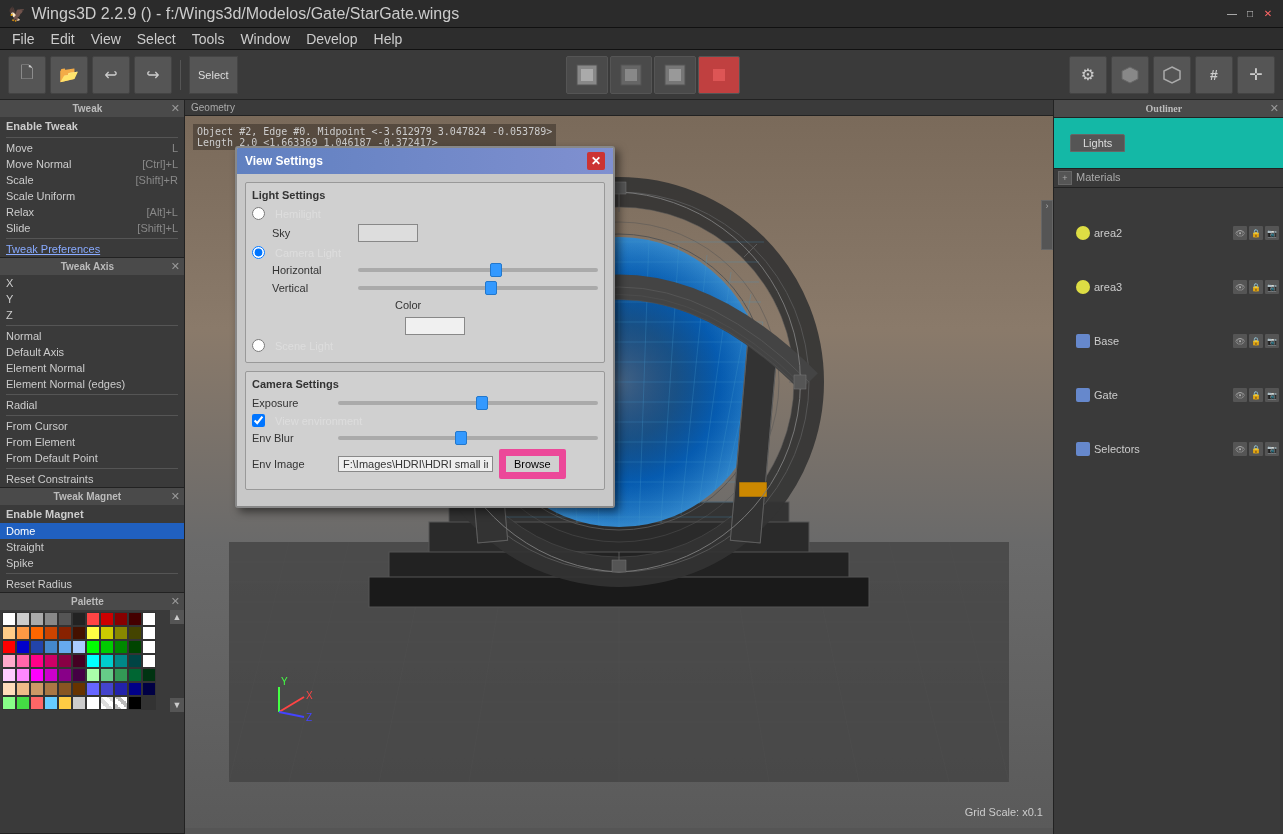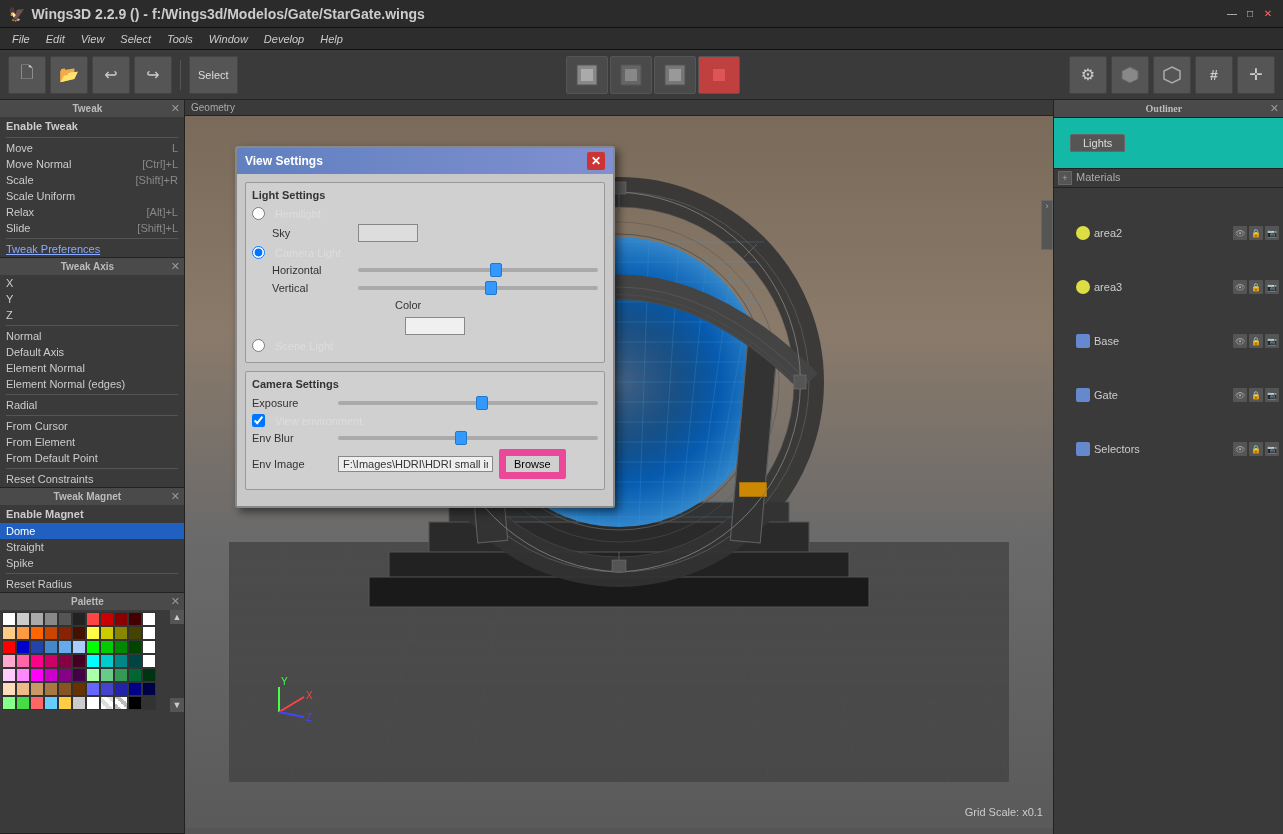--- a/index.html
+++ b/index.html
@@ -1,27 +1,27 @@
 <!DOCTYPE html>
 <html><head>
   <meta charset="utf-8">
   <style>
     * { box-sizing: border-box; margin: 0; padding: 0; }
     body { font-family: 'Segoe UI', Tahoma, Geneva, Verdana, sans-serif; font-size: 11px; background: #3c3c3c; color: #ddd; width: 1283px; height: 834px; overflow: hidden; }
 
     
     #title-bar { background: #2b2b2b; height: 28px; display: flex; align-items: center; justify-content: space-between; padding: 0 8px; border-bottom: 1px solid #111; }
     #title-bar-left { display: flex; align-items: center; gap: 6px; }
-    #title-text { color: #ccc; font-size: 14px; font-weight: bold; }
+    #title-text { color: #ccc; font-size: 16px; }
     #title-controls { display: flex; gap: 4px; }
     .title-btn { width: 14px; height: 14px; display: flex; align-items: center; justify-content: center; font-size: 10px; color: #ccc; cursor: pointer; }
 
     
     #menu-bar { background: #2d2d2d; height: 22px; display: flex; align-items: center; padding: 0 4px; border-bottom: 1px solid #111; }
-    .menu-item { padding: 2px 8px; color: #ccc; font-size: 11px; cursor: pointer; font-style: italic; }
+    .menu-item { padding: 2px 8px; color: #ccc; font-size: 14px; cursor: pointer; }
 
     
     #toolbar { background: #3a3a3a; height: 50px; display: flex; align-items: center; padding: 0 8px; gap: 4px; border-bottom: 1px solid #222; }
     .toolbar-btn { width: 38px; height: 38px; background: #555; border: 1px solid #444; border-radius: 2px; display: flex; align-items: center; justify-content: center; cursor: pointer; color: #ccc; font-size: 16px; }
     .toolbar-separator { width: 1px; height: 30px; background: #555; margin: 0 4px; }
     #toolbar-center { flex: 1; display: flex; justify-content: center; gap: 4px; }
     #toolbar-right { display: flex; gap: 4px; }
     .cube-btn { width: 42px; height: 38px; background: #4a4a4a; border: 1px solid #555; border-radius: 2px; display: flex; align-items: center; justify-content: center; cursor: pointer; font-size: 18px; }
 
     
@@ -515,20 +515,24 @@
           <g transform="translate(50, 550)">
             <line x1="0" y1="0" x2="25" y2="-15" stroke="#ff4444" stroke-width="2"></line>
             <text x="27" y="-13" fill="#ff4444" font-size="10">X</text>
             <line x1="0" y1="0" x2="0" y2="-25" stroke="#44ff44" stroke-width="2"></line>
             <text x="2" y="-27" fill="#44ff44" font-size="10">Y</text>
             <line x1="0" y1="0" x2="25" y2="5" stroke="#4444ff" stroke-width="2"></line>
             <text x="27" y="9" fill="#4444ff" font-size="10">Z</text>
           </g>
         </svg>
 
+        <div style="position:absolute;top:8px;left:8px;color:#ccc;font-size:10px;font-family:monospace;background:rgba(0,0,0,0.3);padding:2px 4px;">
+          <div>Object #2, Edge #0. Midpoint &lt;-3.612979  3.047824  -0.053789&gt;</div>
+          <div>Length 2.0  &lt;1.663369  1.046187  -0.372417&gt;</div>
+        </div>
         <div id="grid-scale">Grid Scale: x0.1</div>
       </div>
 
       <div id="view-settings">
         <div id="vs-header">
           <span id="vs-title">View Settings</span>
           <button id="vs-close">✕</button>
         </div>
         <div id="vs-content">
 

